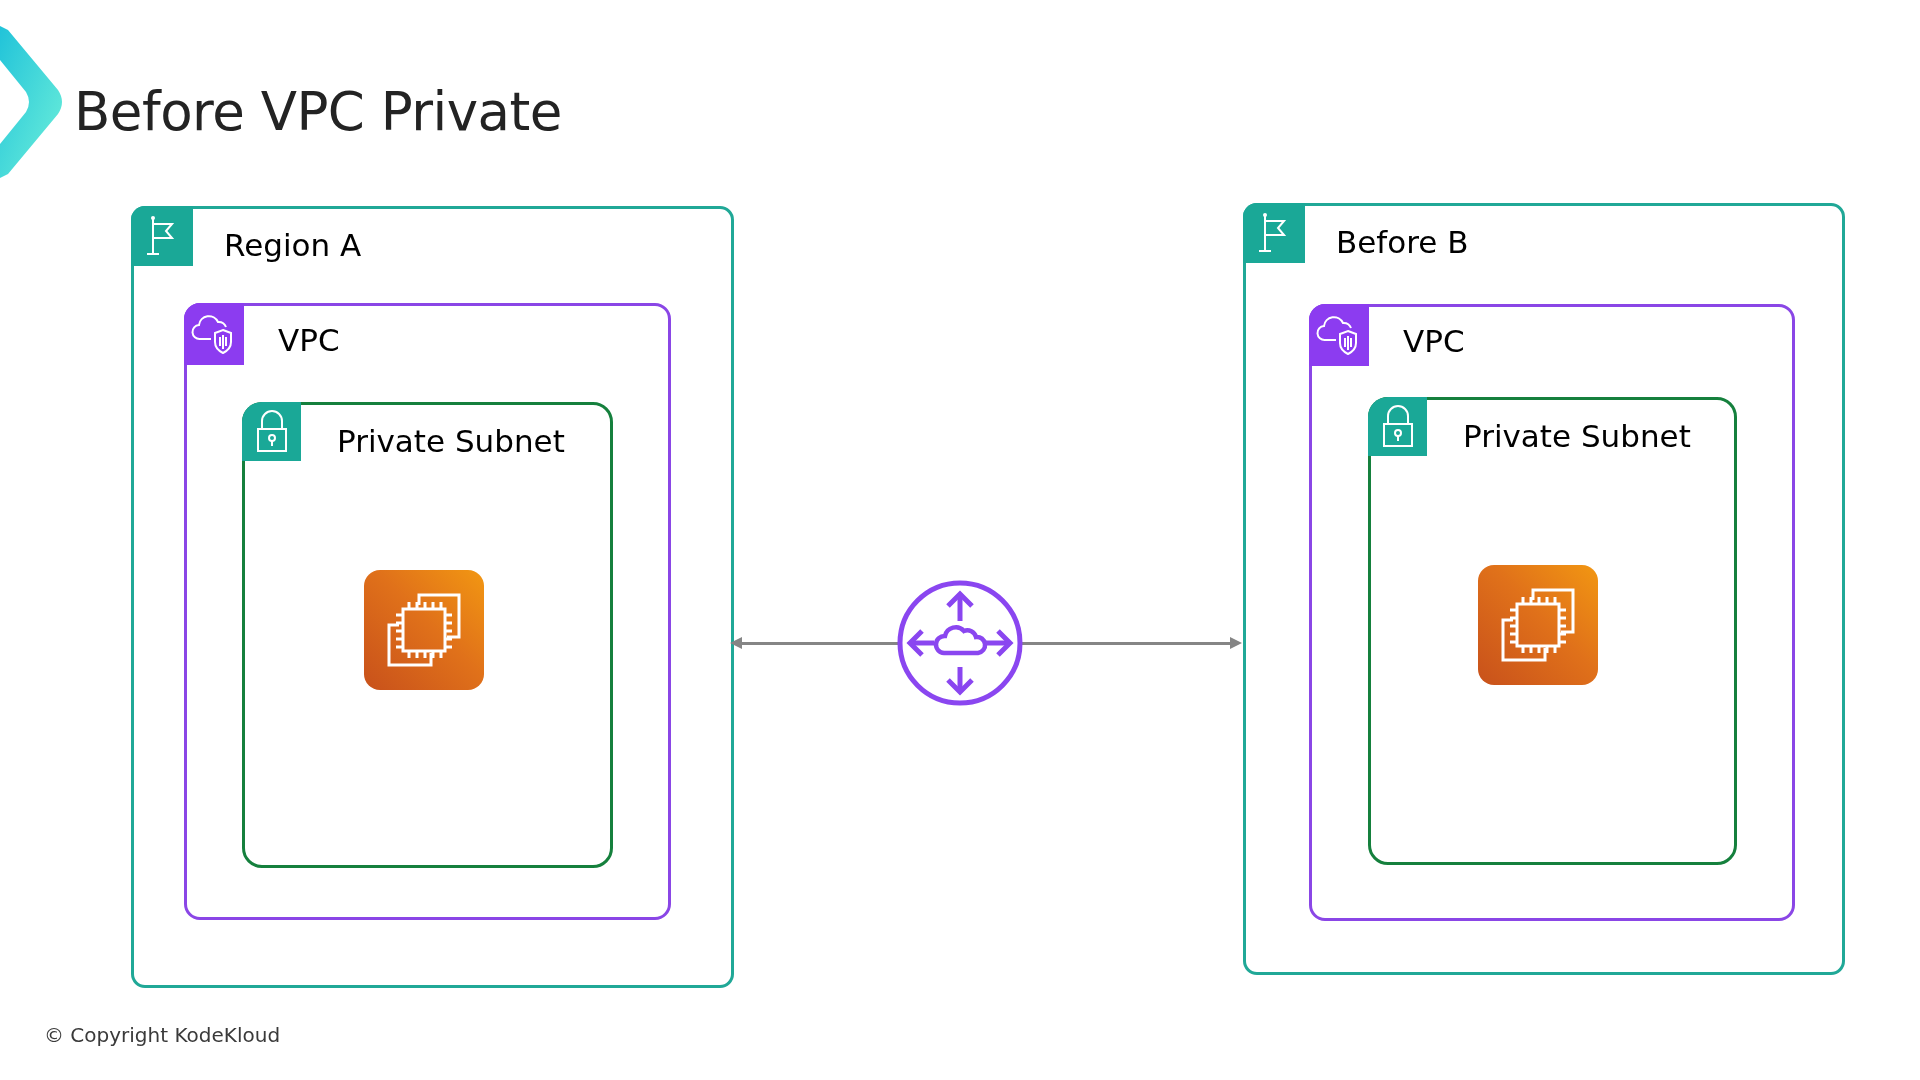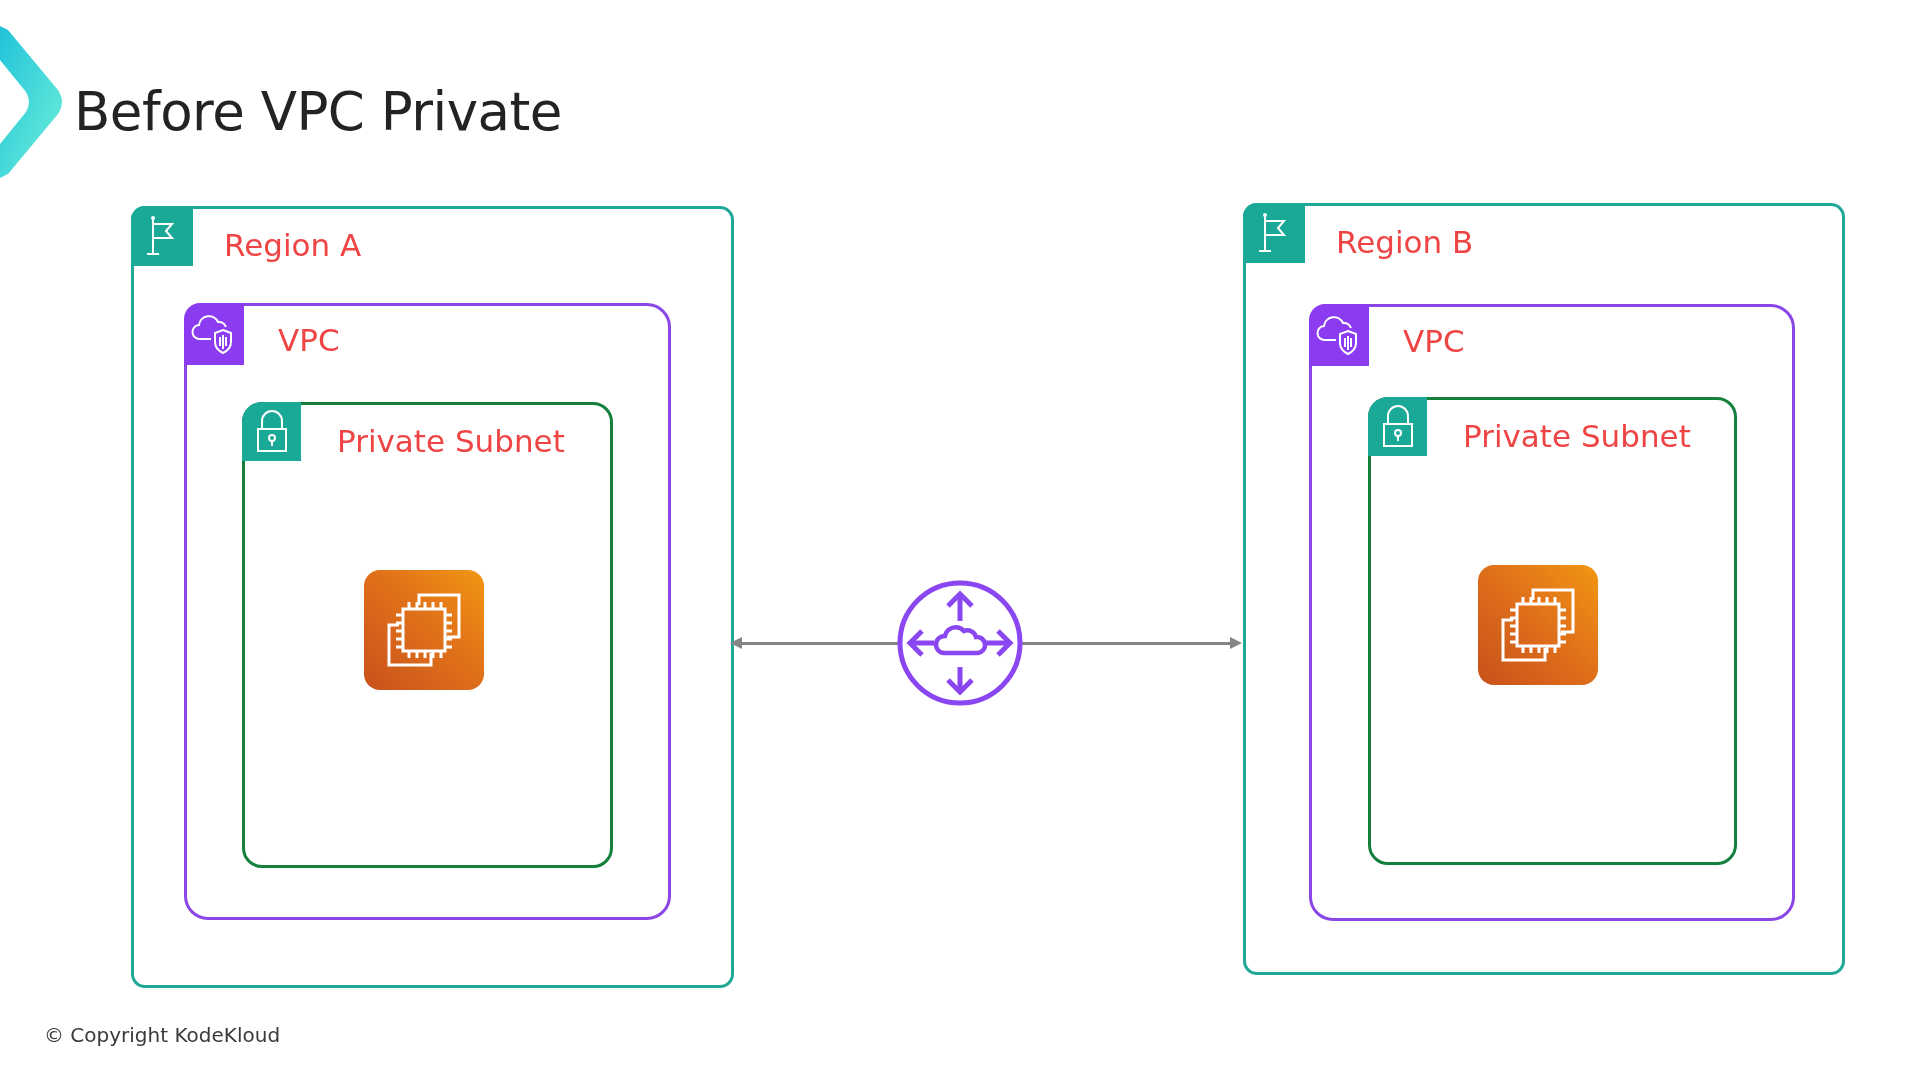--- a/index.html
+++ b/index.html
@@ -3,27 +3,27 @@
 <meta charset="utf-8">
 <style>
   html, body { margin:0; padding:0; background:#ffffff; }
   body { width:1920px; height:1080px; position:relative; overflow:hidden;
          font-family:"DejaVu Sans", "Liberation Sans", sans-serif; color:#1a1a1a; }
   .chevron { position:absolute; left:0; top:26px; width:66px; height:152px; }
   .title { position:absolute; left:74px; top:80px; font-size:53px; line-height:64px;
            color:#232323; white-space:nowrap; letter-spacing:-0.5px; }
   .box { position:absolute; box-sizing:border-box; border-radius:14px; background:transparent; }
   .region { border:3px solid #20a897; }
-  .vpc { border:3px solid #8a46e6; border-radius:24px; }
+  .vpc { border:3px solid #8a46e6; border-radius:16px; }
   .subnet { border:3px solid #15803d; border-radius:20px; }
   .tag { position:absolute; left:-3px; top:-3px; display:flex; align-items:center; justify-content:center; }
   .region .tag { width:62px; height:60px; background:#1aa897; border-top-left-radius:14px; }
   .vpc .tag { width:60px; height:62px; background:#8c3cf0; border-top-left-radius:16px; }
   .subnet .tag { width:59px; height:59px; background:#1aa897; border-top-left-radius:20px; }
-  .label { position:absolute; white-space:nowrap; color:#ef4444; }
+  .label { position:absolute; white-space:nowrap; color:#000000; }
   .region .label { left:90px; top:18px; font-size:31px; }
   .vpc .label { left:91px; top:16px; font-size:31px; }
   .subnet .label { left:92px; top:18px; font-size:31px; }
   .ec2 { position:absolute; width:120px; height:120px; border-radius:16px;
          background:linear-gradient(45deg,#c8511b 0%, #e0711a 55%, #f29712 100%);
          display:flex; align-items:center; justify-content:center; }
   .link-line { position:absolute; height:3px; background:#858585; top:642px; }
   .arrowhead { position:absolute; width:0; height:0; top:637px;
                border-top:6.5px solid transparent; border-bottom:6.5px solid transparent; }
   .arrowhead.left { border-right:12px solid #858585; left:730px; }
@@ -104,21 +104,21 @@
   <div class="tag">
     <svg width="36" height="44" viewBox="0 0 36 44">
       <g fill="none" stroke="#fff" stroke-width="2">
         <line x1="9" y1="5" x2="9" y2="40"></line>
         <line x1="3" y1="40" x2="15" y2="40"></line>
         <path d="M9 10 L28 10 L22 17 L28 24 L9 24"></path>
       </g>
       <circle cx="9" cy="4" r="2" fill="#fff"></circle>
     </svg>
   </div>
-  <div class="label">Region B</div>
+  <div class="label">Before B</div>
 
   <div class="box vpc" style="left:63px; top:98px; width:486px; height:617px;">
     <div class="tag">
       <svg width="46" height="42" viewBox="0 0 46 42">
         <g fill="none" stroke="#fff" stroke-width="2">
           <path d="M20 26 H9 A7 7 0 0 1 8 12 A10 10 0 0 1 27 9 A8 8 0 0 1 35 14"></path>
           <path d="M32 17 L40 20 L40 29 Q40 36 32 40 Q24 36 24 29 L24 20 Z"></path>
           <path d="M32 22 L32 36 M29 24 L29 33 M35 24 L35 33"></path>
         </g>
       </svg>

